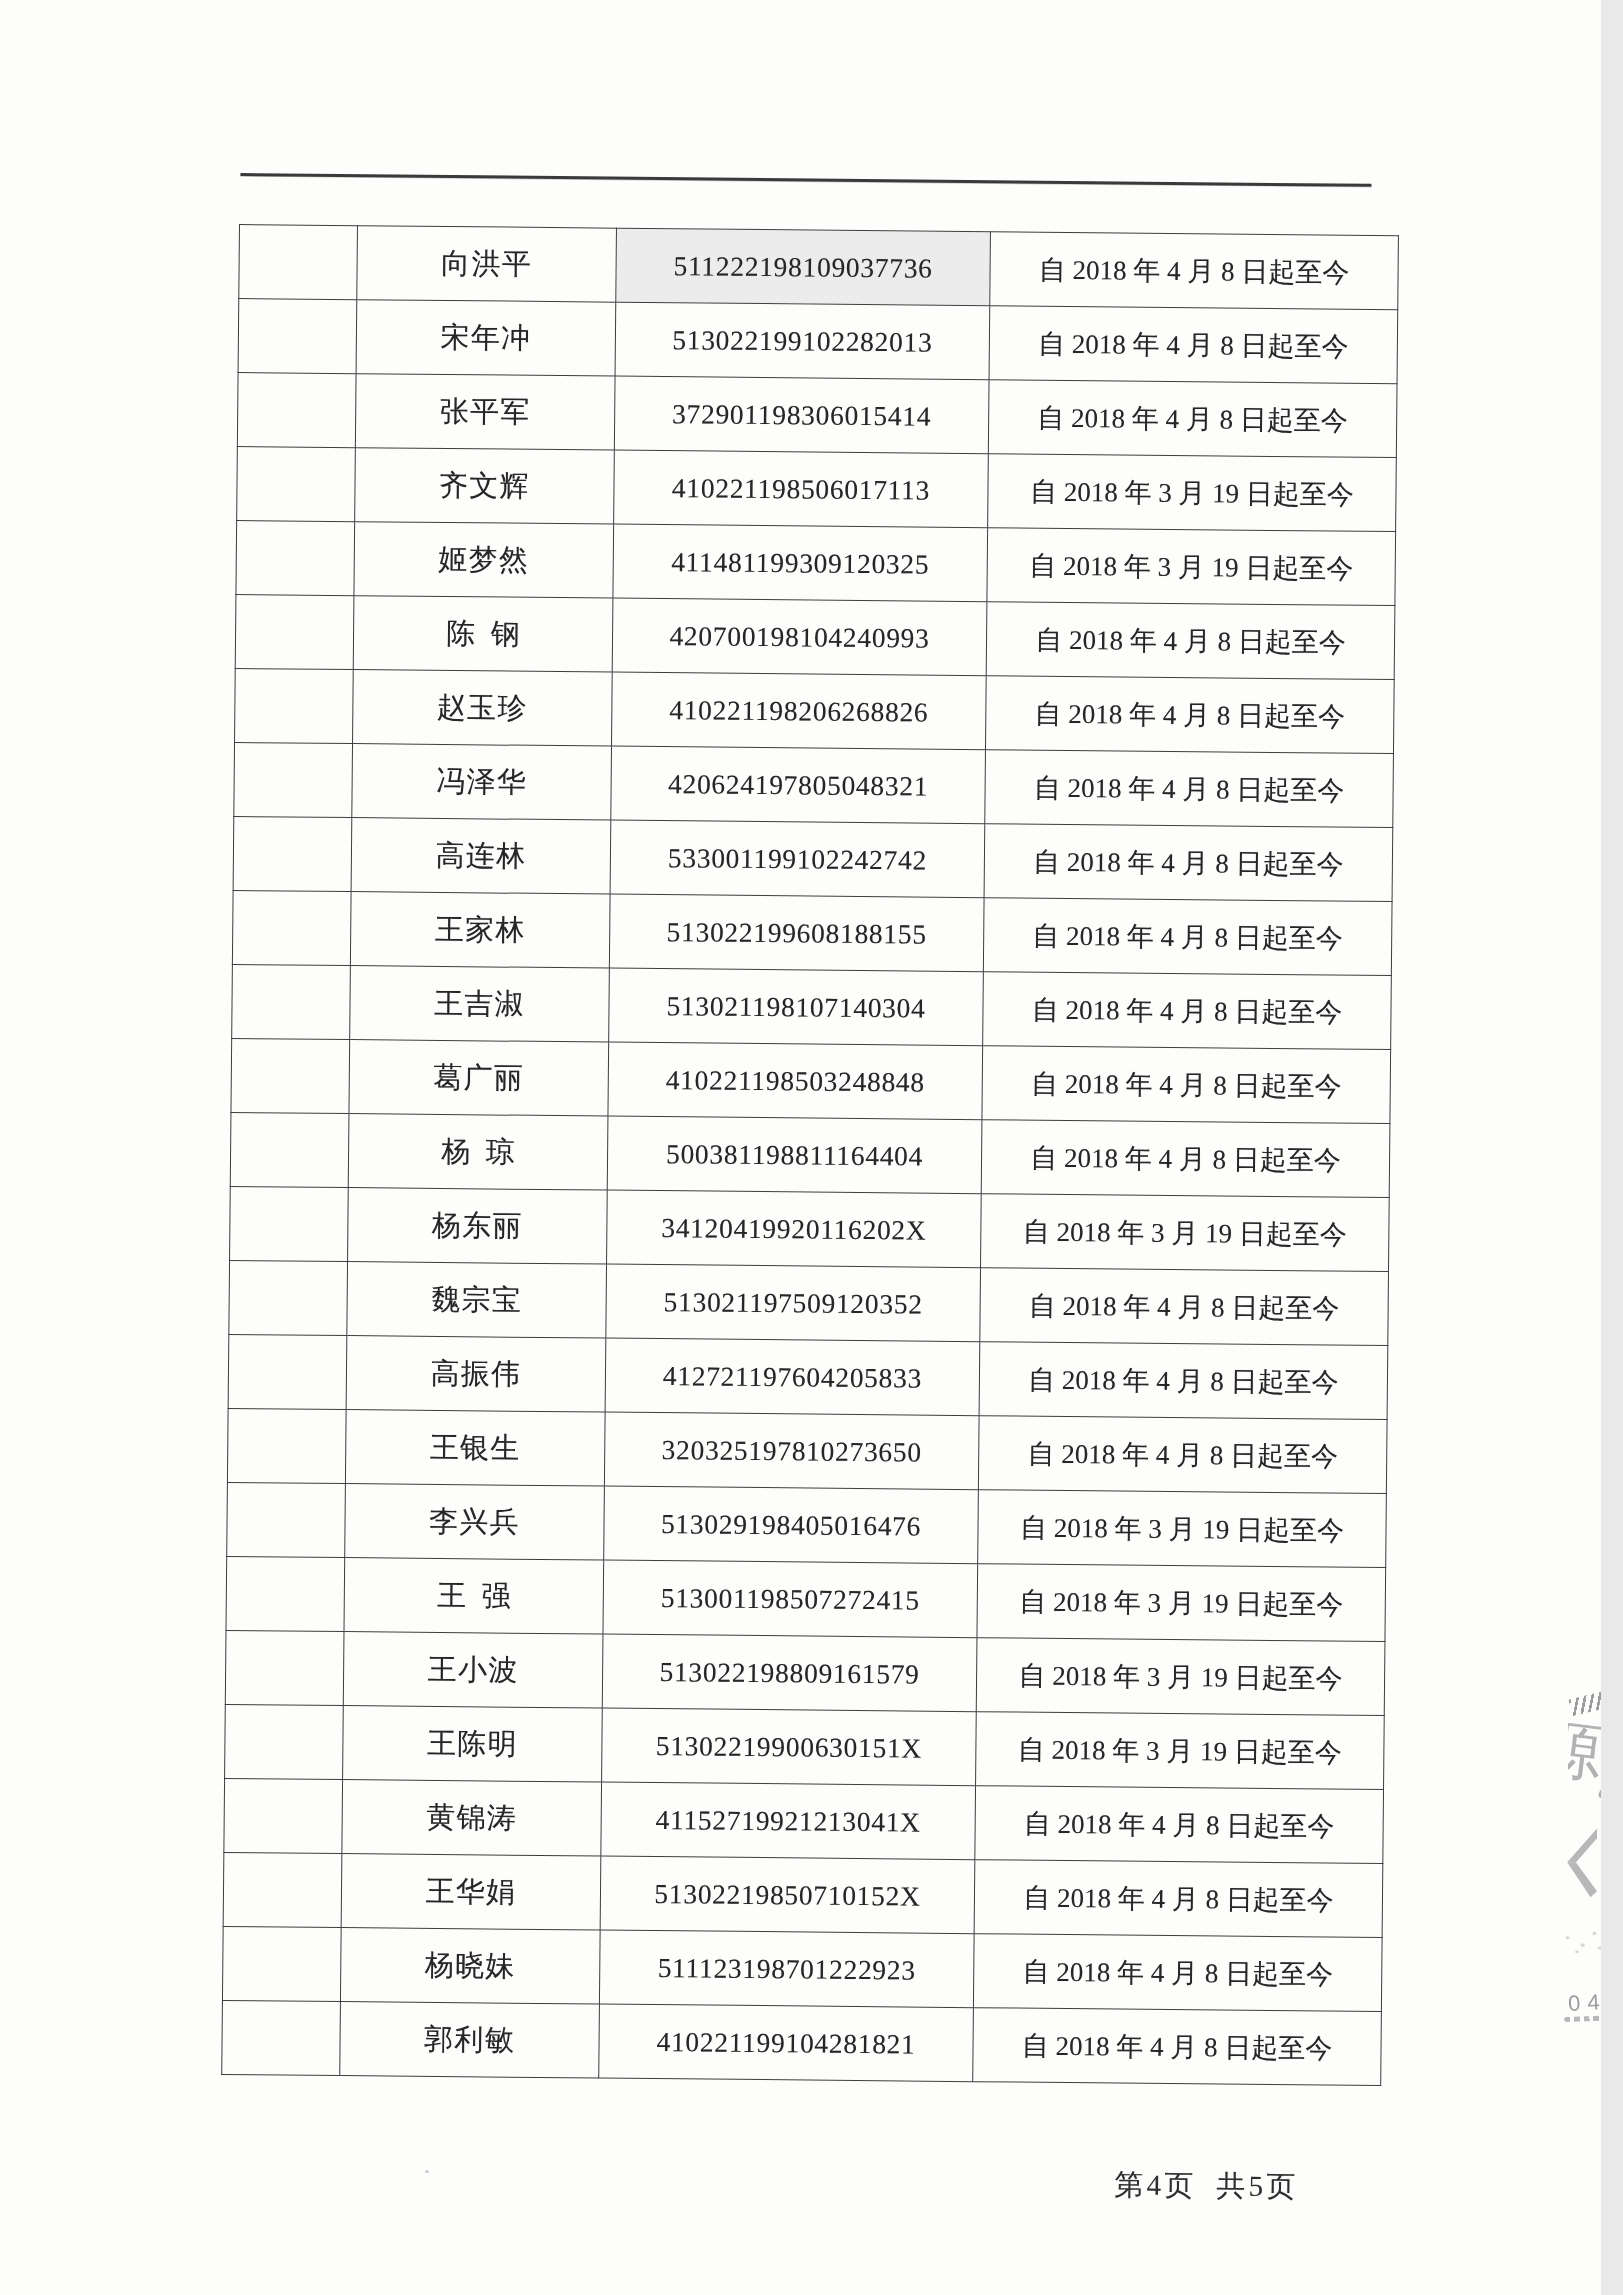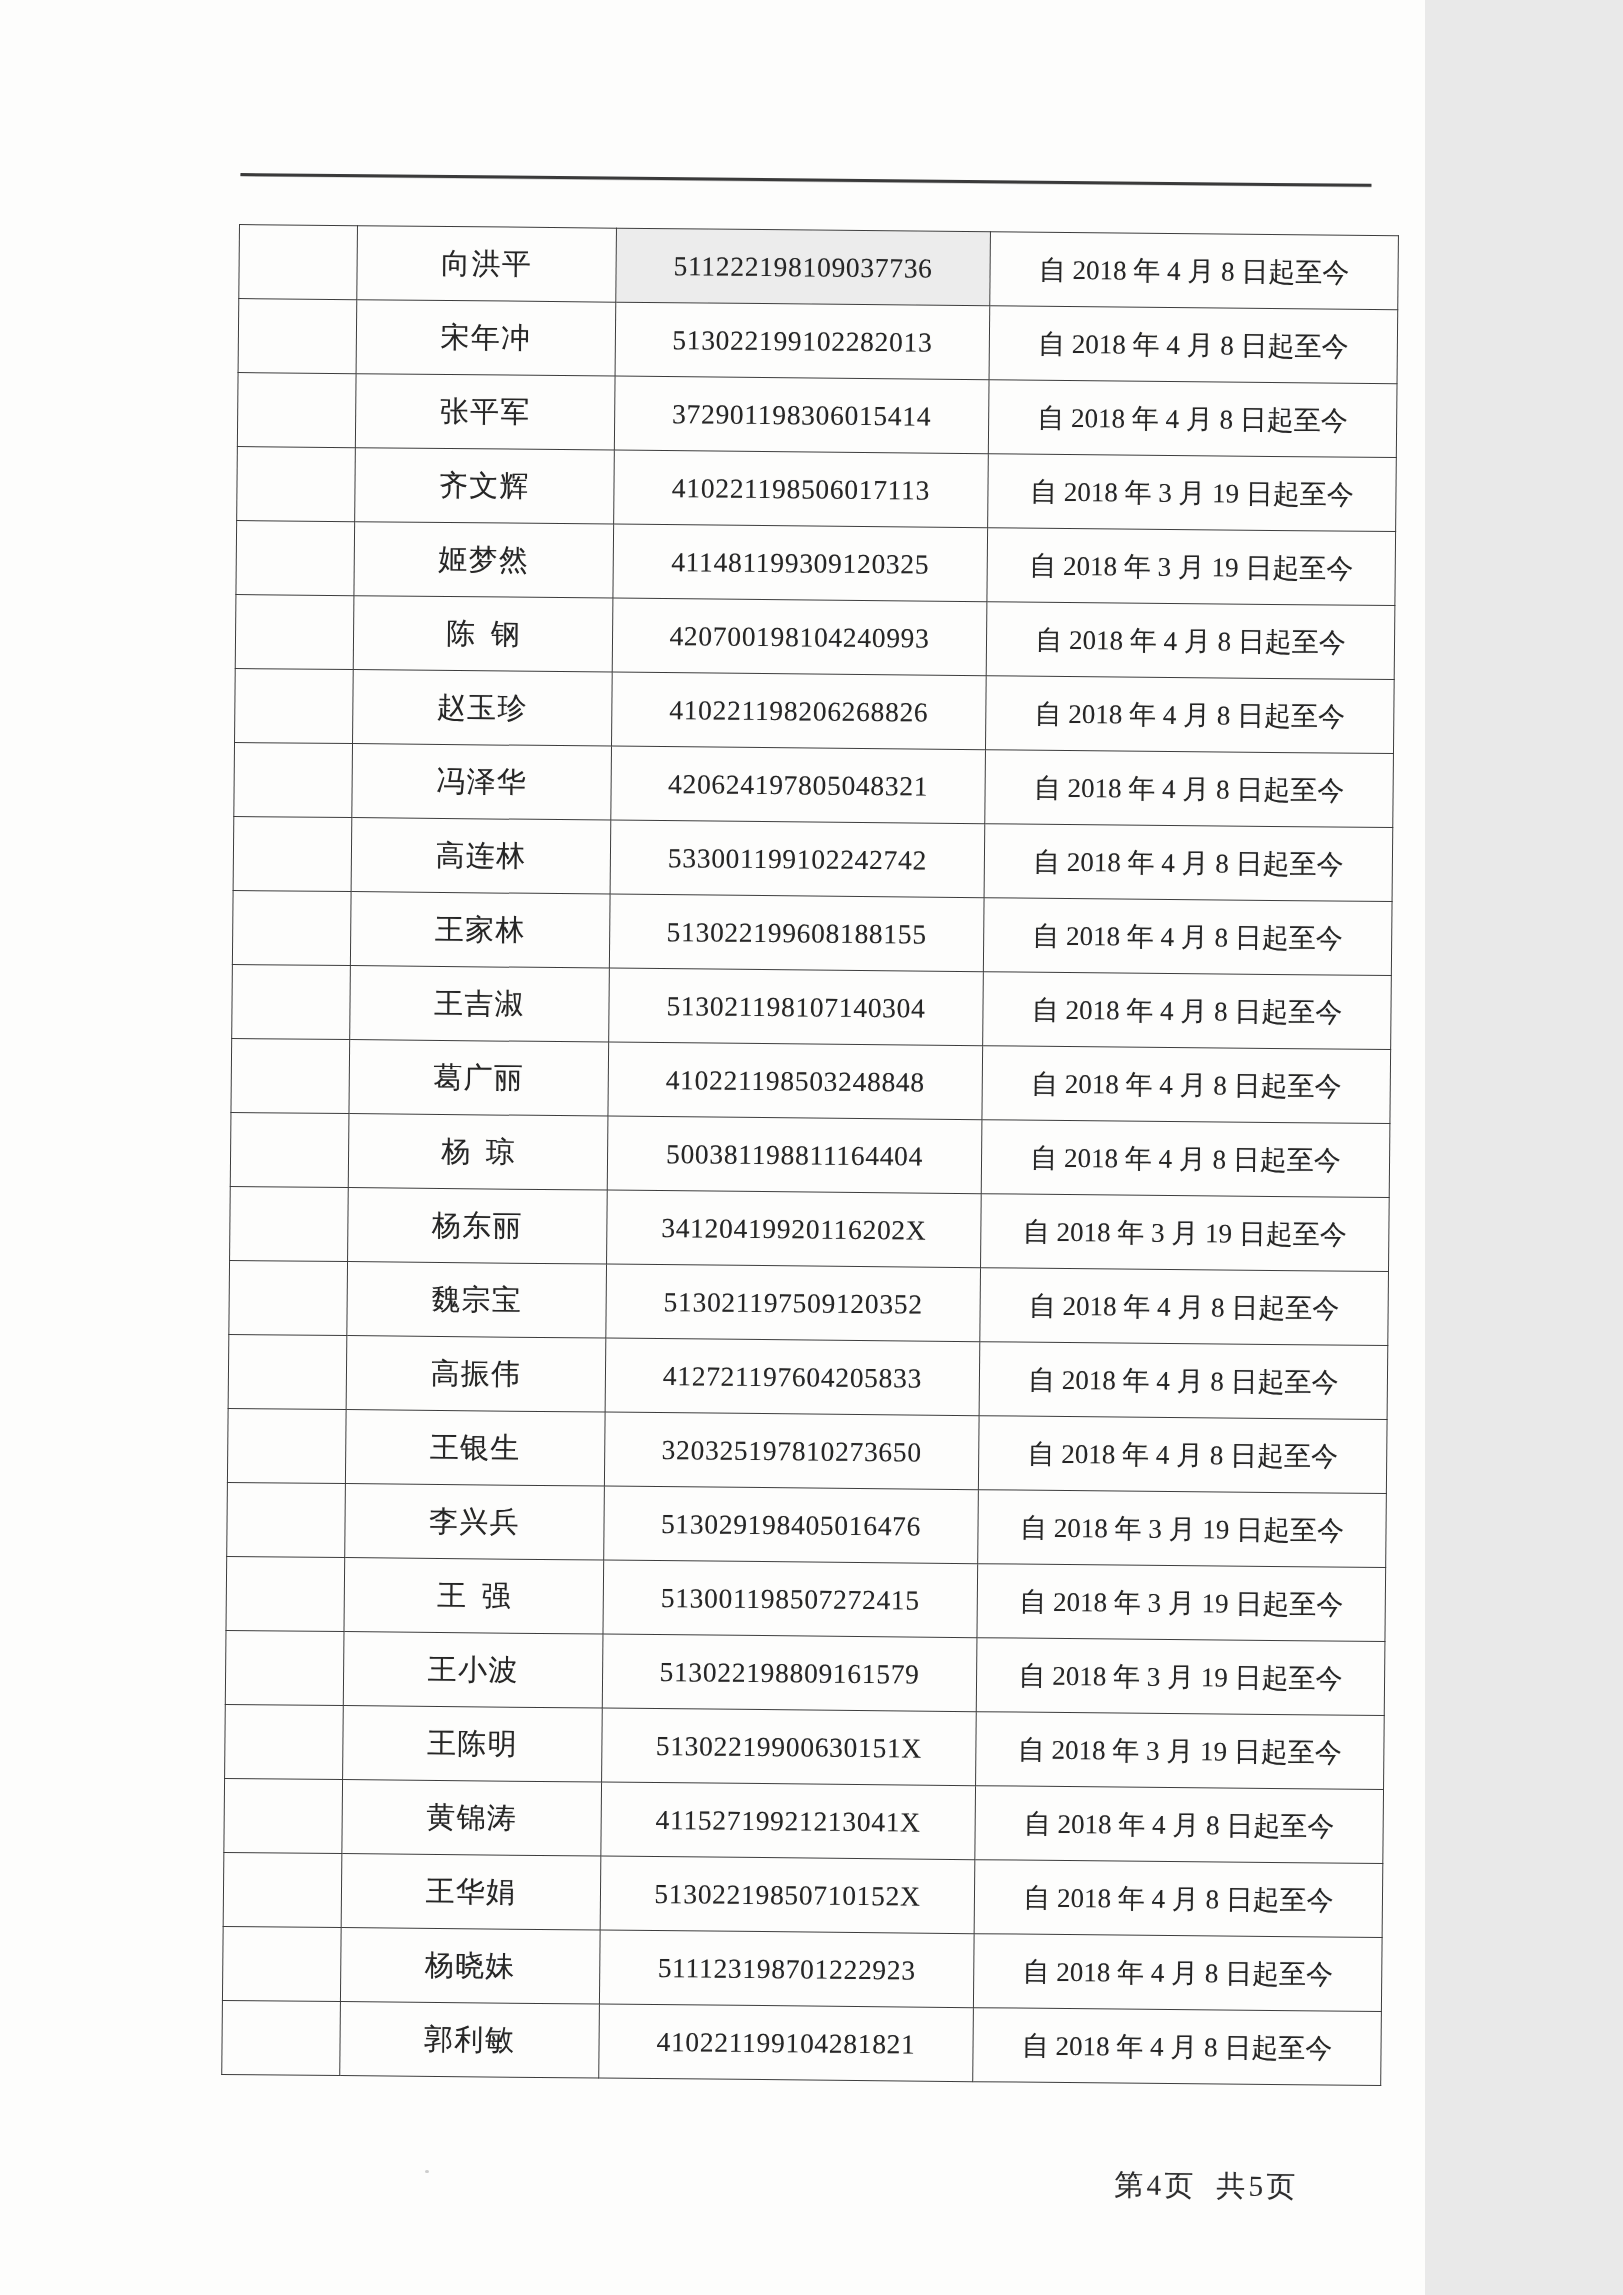--- a/index.html
+++ b/index.html
@@ -1,18 +1,18 @@
 <!DOCTYPE html>
 <html style="font-size:10.5px"><head>
 <meta charset="utf-8">
 <style>
   html,body{margin:0;padding:0;background:#e9e9e9;}
   .page{
     position:relative;
-    width:1425px;height:2295px;
+    width:1601px;height:2295px;
     background:#fdfdfc;
     overflow:hidden;
     font-family:"Liberation Serif","DejaVu Serif",serif;
     color:#262626;
   }
   
   .rot{
     position:absolute;left:0;top:0;width:100%;height:100%;
     transform:rotate(0.55deg);
     transform-origin:239px 224px;

